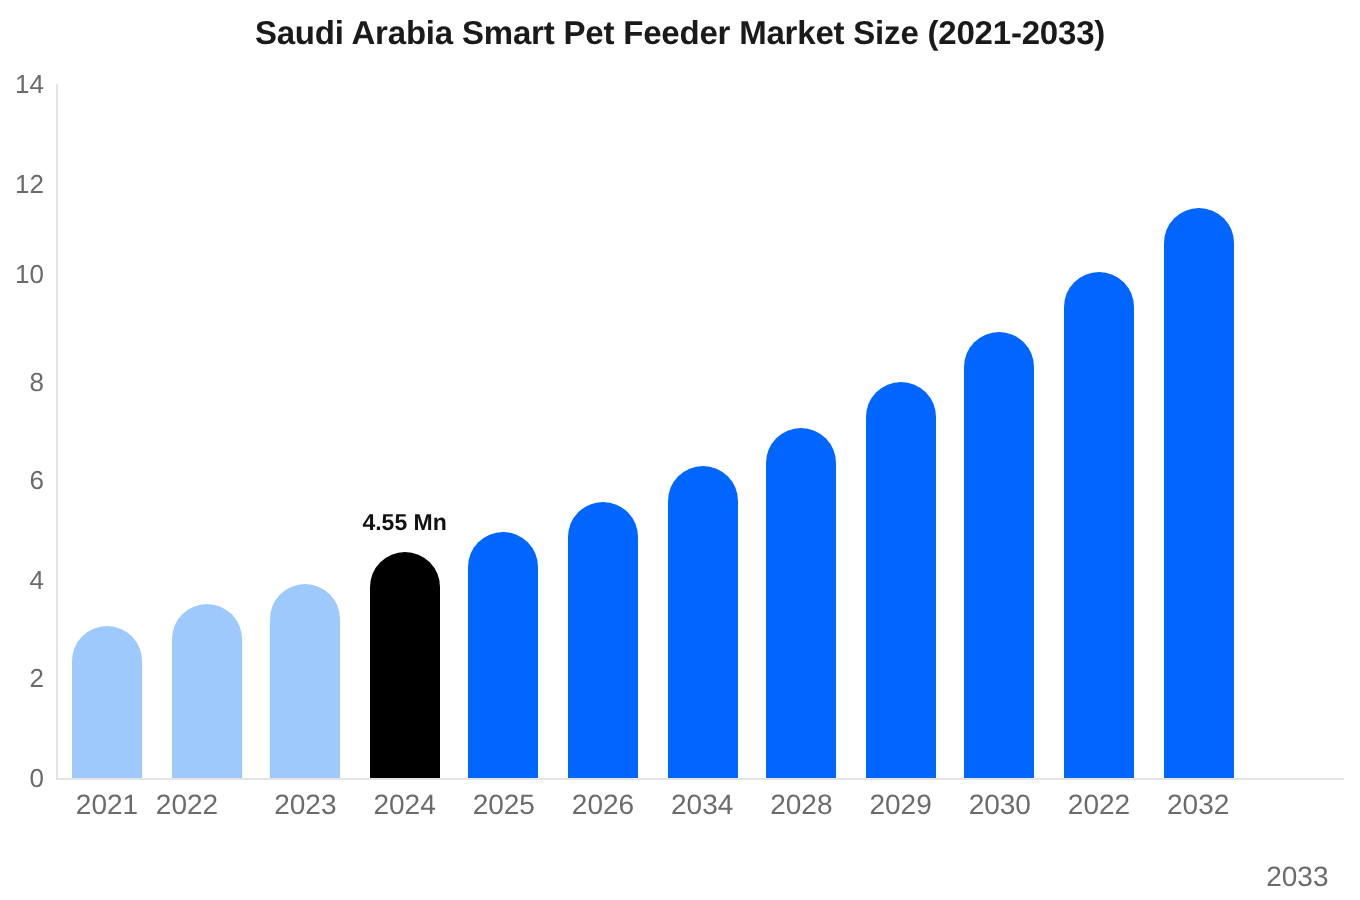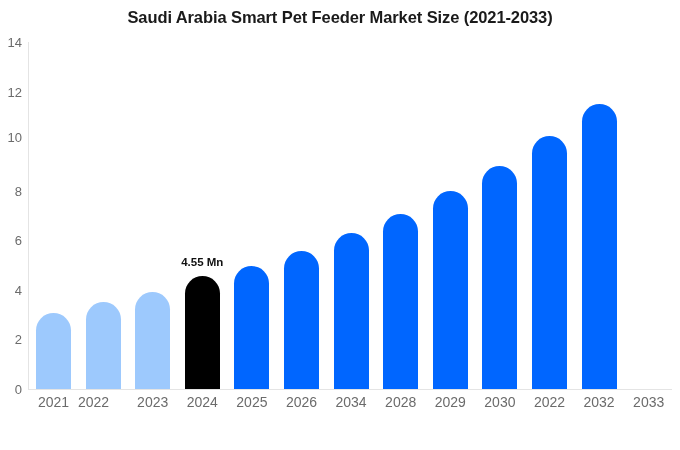--- a/index.html
+++ b/index.html
@@ -179,17 +179,17 @@
       <div class="x-tick" style="left: 135.2px; width: 35px;">2023</div>
       <div class="x-tick" style="left: 184.8px; width: 35px;">2024</div>
       <div class="x-tick" style="left: 234.4px; width: 35px;">2025</div>
       <div class="x-tick" style="left: 284px; width: 35px;">2026</div>
       <div class="x-tick" style="left: 333.6px; width: 35px;">2034</div>
       <div class="x-tick" style="left: 383.2px; width: 35px;">2028</div>
       <div class="x-tick" style="left: 432.8px; width: 35px;">2029</div>
       <div class="x-tick" style="left: 482.4px; width: 35px;">2030</div>
       <div class="x-tick" style="left: 532px; width: 35px;">2022</div>
       <div class="x-tick" style="left: 581.6px; width: 35px;">2032</div>
-      <div class="x-tick" style="left: 631.2px; width: 35px;">2033</div>
+      <div class="x-tick" style="left: 631.2px; width: 35px; margin-top: 36px;">2033</div>
     </div>
 
 
 </div>
 
 </body></html>

